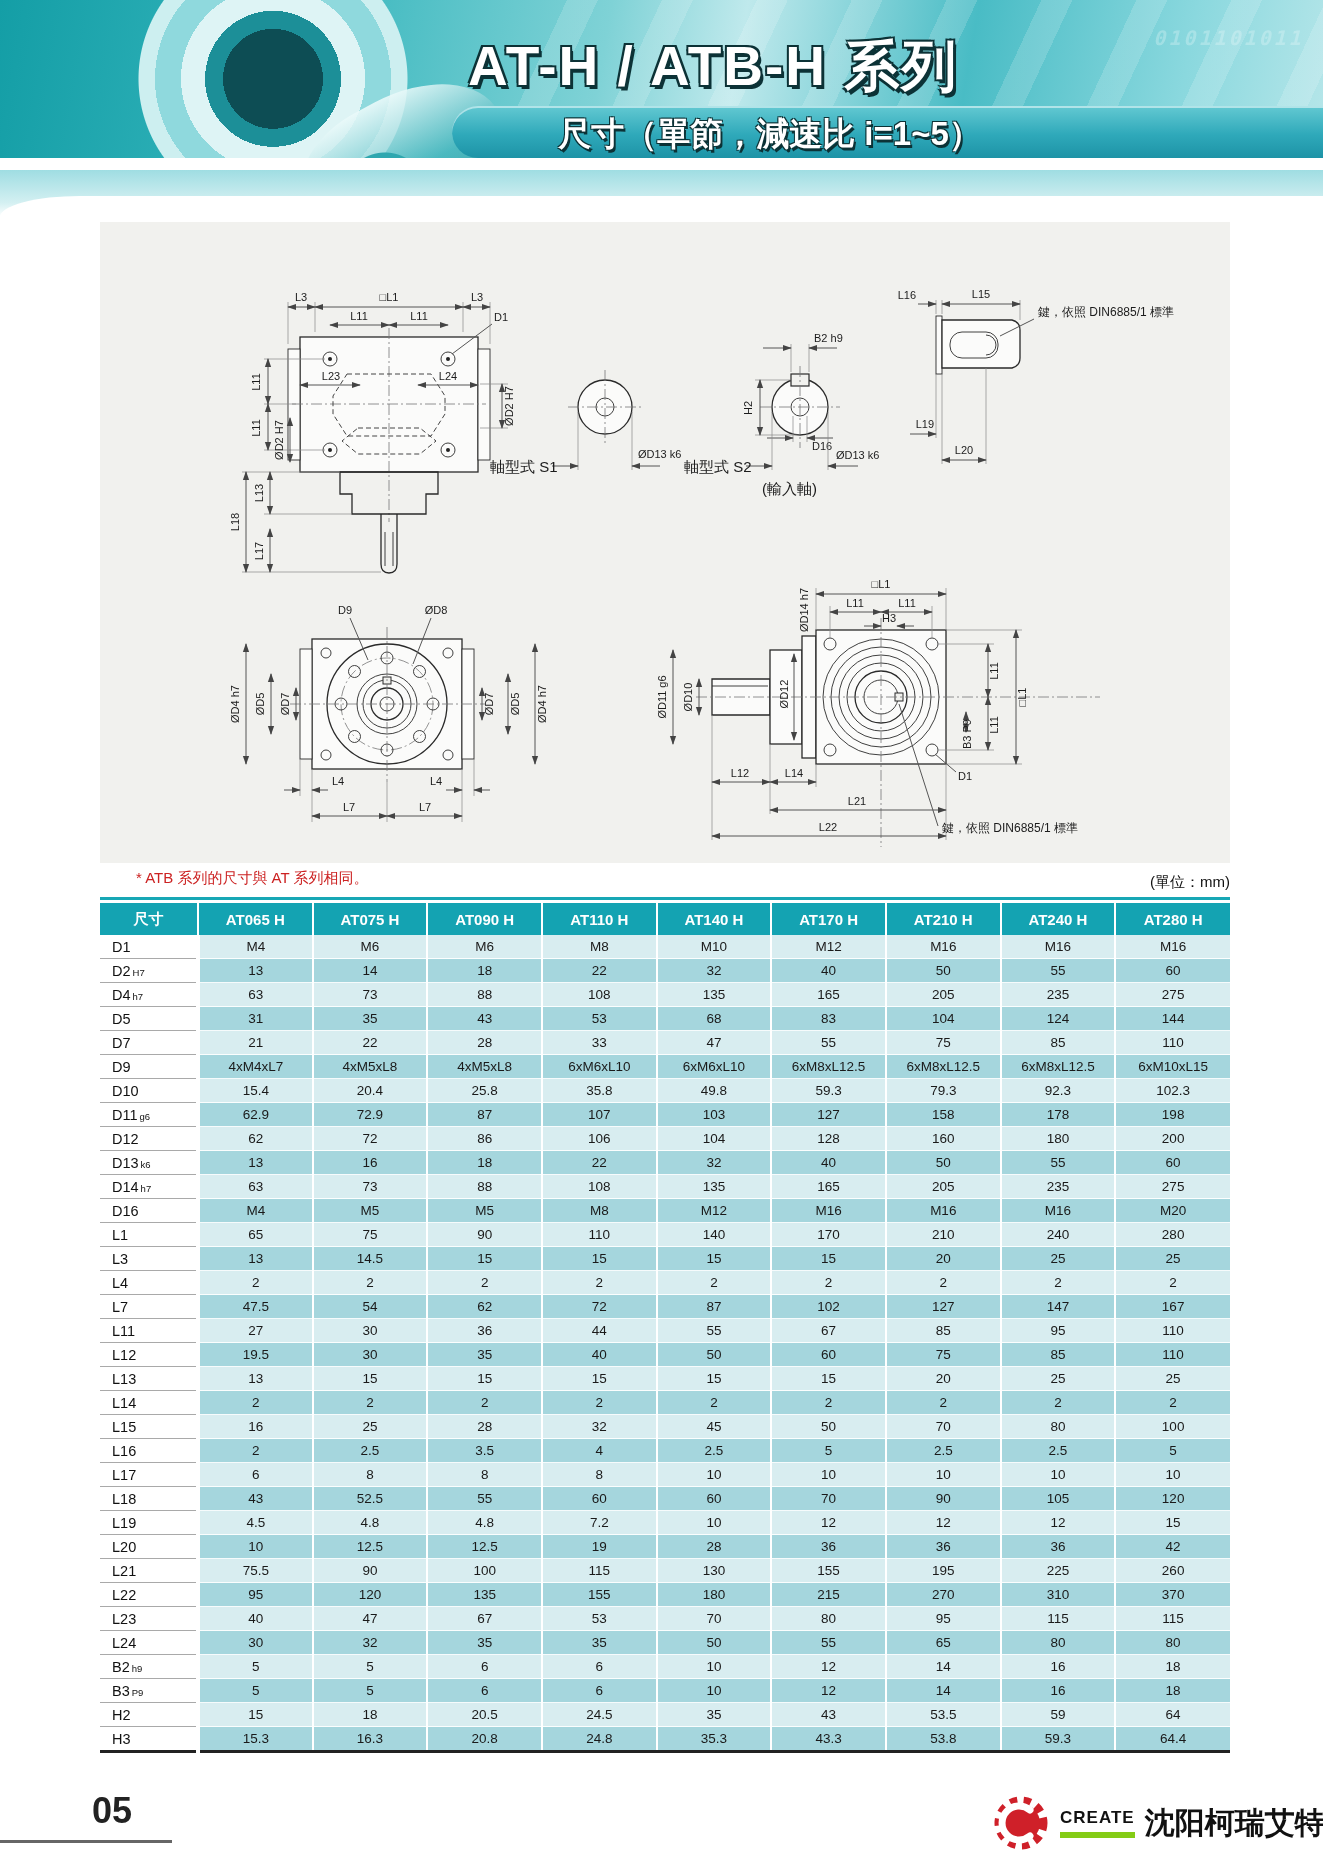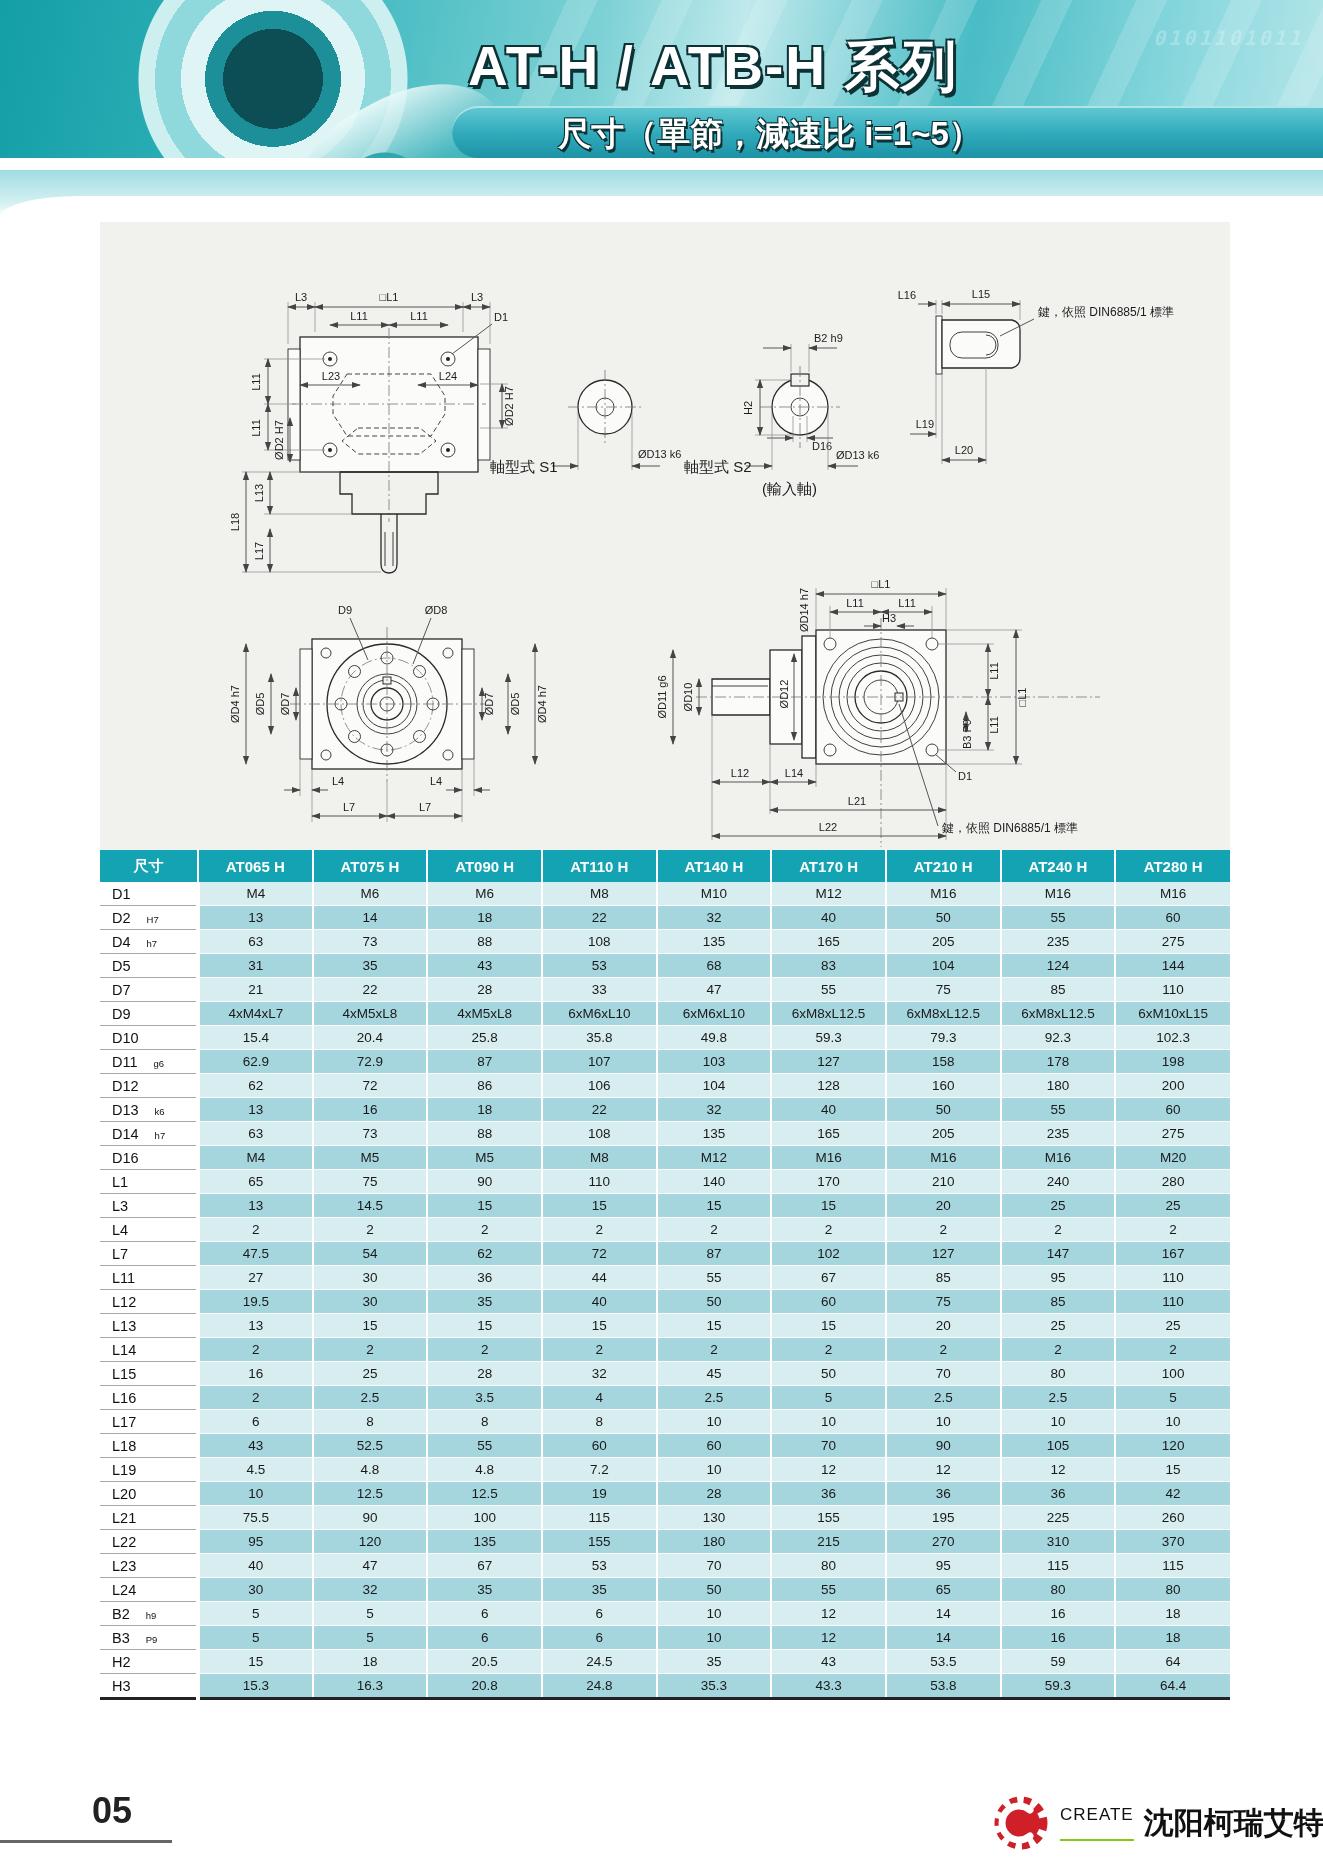--- a/index.html
+++ b/index.html
@@ -43,38 +43,38 @@
   .hd{stroke:#444;stroke-width:1;stroke-dasharray:5 3;fill:none;}
   .cl{stroke:#777;stroke-width:.8;stroke-dasharray:11 3 2 3;fill:none;}
   .dim{stroke:#555;stroke-width:1;fill:none;}
   .ext{stroke:#888;stroke-width:.7;fill:none;}
   
   .note-row{position:absolute;left:100px;top:869px;width:1130px;height:22px;font-size:15px;}
   .atb-note{position:absolute;left:2px;top:0;color:#cc2222;margin-left:34px;}
   .unit-note{position:absolute;right:0;top:4px;color:#111;}
   
   .tbl-topline{position:absolute;left:100px;top:897px;width:1130px;height:3px;background:#17a7b5;}
-  table.dims{position:absolute;left:100px;top:850px;width:1130px;border-collapse:collapse;table-layout:fixed;
+  table.dims{position:absolute;left:100px;top:903px;width:1130px;border-collapse:collapse;table-layout:fixed;
     border-bottom:3px solid #222;}
   table.dims th{background:#14a3b2;color:#fff;font-size:15px;font-weight:bold;height:30px;
     border-left:2px solid #fff;text-align:center;}
   table.dims th:first-child{border-left:none;width:95px;}
   table.dims td{height:23px;font-size:13.5px;color:#1a1a1a;text-align:center;
     border-left:2px solid #fff;border-bottom:1px solid rgba(255,255,255,.9);padding:0;}
   table.dims td.rowlabel{background:#fff;text-align:left;padding-left:12px;font-size:14.5px;color:#111;
     border-left:none;border-bottom:1px solid #a9a9a9;border-right:4px solid #fff;}
   table.dims tbody tr:nth-child(odd) td:not(.rowlabel){background:#d8edf0;}
   table.dims tbody tr:nth-child(even) td:not(.rowlabel){background:#a5d6dd;}
-  .sub{font-size:9.5px;margin-left:16px;}
+  .sub{font-size:9.5px;margin-left:2px;}
   
   .pageno{position:absolute;left:92px;top:1790px;font-size:36px;font-weight:bold;color:#222;}
   .pageline{position:absolute;left:0;top:1840px;width:172px;height:3px;background:#666;}
   .footer-right{position:absolute;left:992px;top:1794px;display:flex;align-items:center;gap:10px;}
   .create-wrap{display:flex;flex-direction:column;align-items:center;line-height:1;}
-  .create-text{font-size:17px;font-weight:normal;color:#111;letter-spacing:1px;border-bottom:2px solid #84cc16;padding-bottom:16px;}
+  .create-text{font-size:17px;font-weight:bold;color:#111;letter-spacing:1px;border-bottom:6px solid #84cc16;padding-bottom:6px;}
   .company{font-size:30px;font-weight:bold;color:#111;white-space:nowrap;}
 </style>
 </head>
 <body>
 
 <div class="page">
 
   <div class="banner">
     <div class="mc1"></div>
     <div class="mc2"></div>

